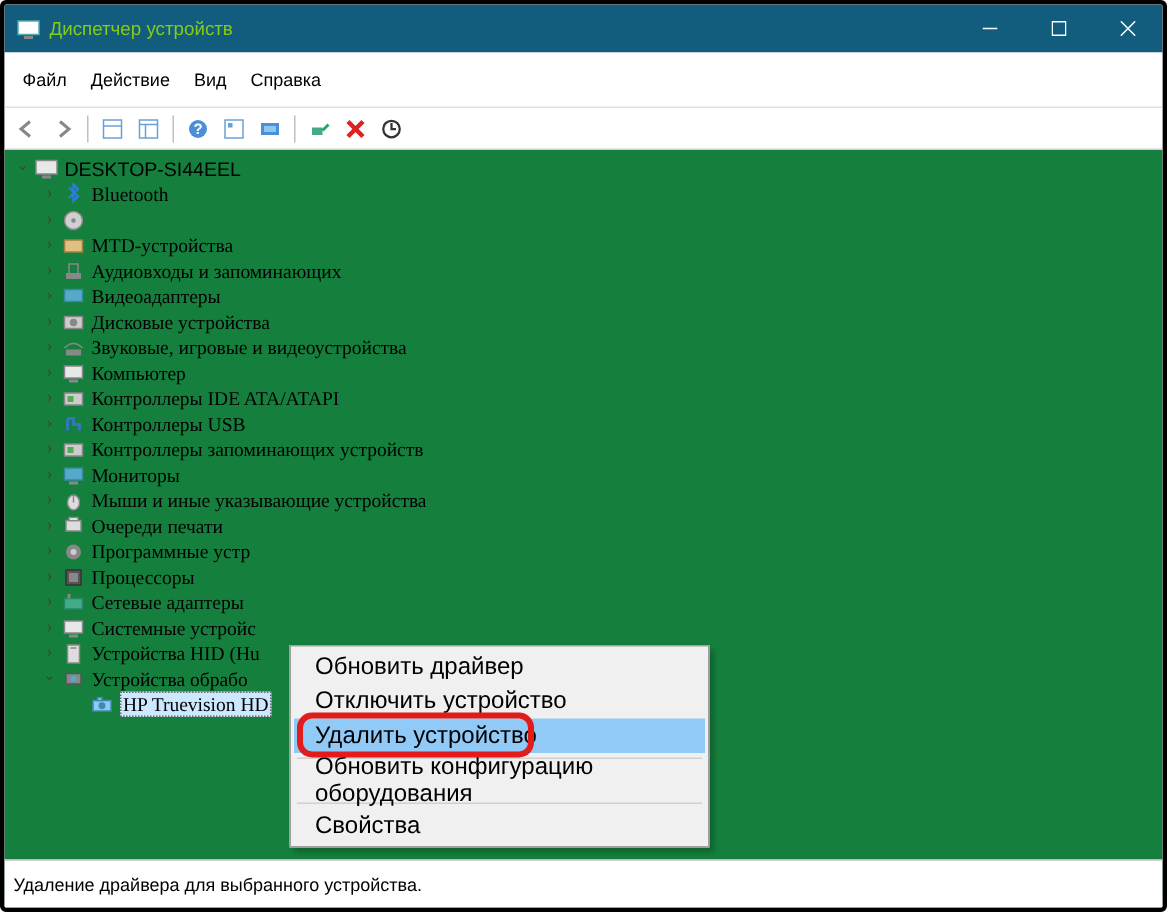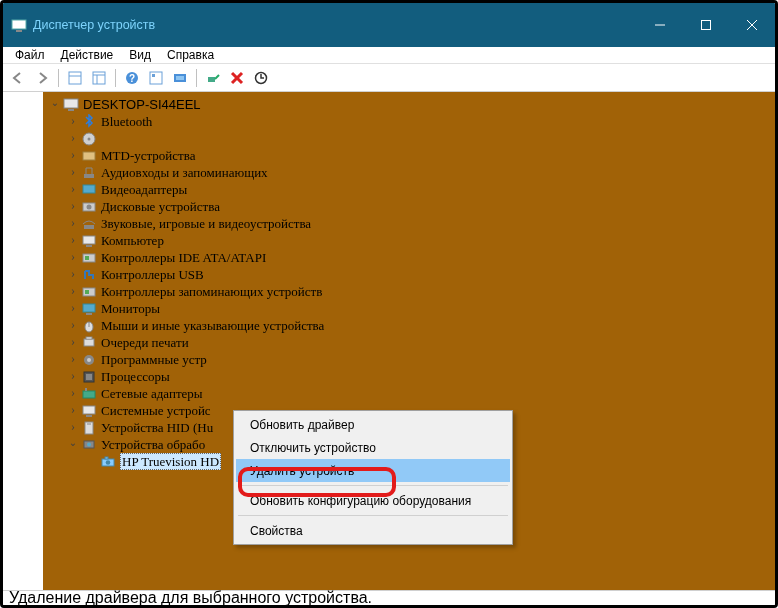--- a/index.html
+++ b/index.html
@@ -9,43 +9,43 @@
     font-size: 12px;
     background: #fff;
     width: 778px;
     height: 608px;
     border: 3px solid #000;
     border-radius: 4px;
     overflow: hidden;
     position: relative;
   }
   .titlebar {
-    height: 44px;
+    height: 32px;
     background: #125d7e;
-    color: #7dd3fc;
+    color: #84cc16;
     display: flex;
     align-items: center;
     padding-left: 8px;
   }
   .titlebar .app-icon {
     width: 16px; height: 16px;
     margin-right: 6px;
     display: inline-flex;
     align-items: center; justify-content: center;
   }
   .titlebar .title { flex: 1; font-size: 12.5px; }
   .titlebar .win-btns { display: flex; }
   .win-btn {
     width: 46px; height: 30px;
     display: flex; align-items: center; justify-content: center;
     color: #fff;
   }
   .win-btn svg { width: 10px; height: 10px; }
   .menubar {
-    height: 17px;
+    height: 37px;
     background: #fff;
     border-bottom: 1px solid #e0e0e0;
     display: flex;
     align-items: center;
     padding: 0 4px;
     font-size: 12px;
   }
   .menubar .menu-item { padding: 2px 8px; }
   .toolbar {
     height: 28px;
@@ -62,22 +62,21 @@
     border: 1px solid transparent;
   }
   .tb-sep {
     width: 1px; height: 18px; background: #c0c0c0; margin: 0 3px;
   }
   .content {
     position: relative;
     height: calc(100% - 30px - 20px - 28px - 24px);
     padding: 4px 2px;
     overflow: hidden;
-    background: #a16207;
-    margin-left: 40px;
+    background: #15803d;
   }
   .tree {
     font-size: 13px;
     line-height: 17px;
   }
   .row {
     display: flex;
     align-items: center;
     height: 17px;
     white-space: nowrap;
@@ -96,27 +95,27 @@
   .chev.open::before { content: "⌄"; position: relative; top:-2px; }
   .chev.closed::before { content: "›"; font-size: 12px; position: relative; top: -1px;}
   .node-icon {
     width: 16px; height: 16px;
     margin-right: 4px;
     display: inline-flex; align-items: center; justify-content: center;
   }
   .context-menu {
     position: absolute;
     left: 190px;
-    top: 318px;
+    top: 330px;
     width: 280px;
     background: #f0f0f0;
     border: 1px solid #a0a0a0;
     box-shadow: 3px 3px 4px rgba(0,0,0,0.25);
     padding: 2px;
-    font-size: 12px;
+    font-size: 16px;
   }
   .cm-item {
     padding: 4px 14px;
     height: 23px;
     display: flex; align-items: center;
   }
   .cm-item.highlight {
     background: #91c9f7;
   }
   .cm-sep {
@@ -130,25 +129,25 @@
     top: 375px;
     width: 158px;
     height: 30px;
     border: 4px solid #e21b1b;
     border-radius: 10px;
     pointer-events: none;
   }
   .statusbar {
     position: absolute;
     bottom: 0; left: 0; right: 0;
-    height: 15px;
+    height: 32px;
     border-top: 1px solid #d0d0d0;
     display: flex; align-items: center;
     padding: 0 6px;
-    font-size: 16px;
+    font-size: 12px;
     background: #fff;
   }
   .sel {
     background: #cce8ff;
     outline: 1px dotted #666;
     outline-offset: -1px;
     padding: 0 2px;
     font-family: Liberation Serif, serif;
   }
 </style>
@@ -472,21 +471,21 @@
             </svg>
           </span>
           <span class="sel">HP Truevision HD</span>
         </div>
       </div>
   </div>
 
   <div class="context-menu">
     <div class="cm-item">Обновить драйвер</div>
     <div class="cm-item">Отключить устройство</div>
-    <div class="cm-item highlight">Удалить устройств</div>
+    <div class="cm-item highlight">Удалить устройство</div>
     <div class="cm-sep"></div>
     <div class="cm-item">Обновить конфигурацию оборудования</div>
     <div class="cm-sep"></div>
     <div class="cm-item" style="font-weight:normal">Свойства</div>
   </div>
 
   <div class="red-ring"></div>
 </div>
 
 <div class="statusbar">

